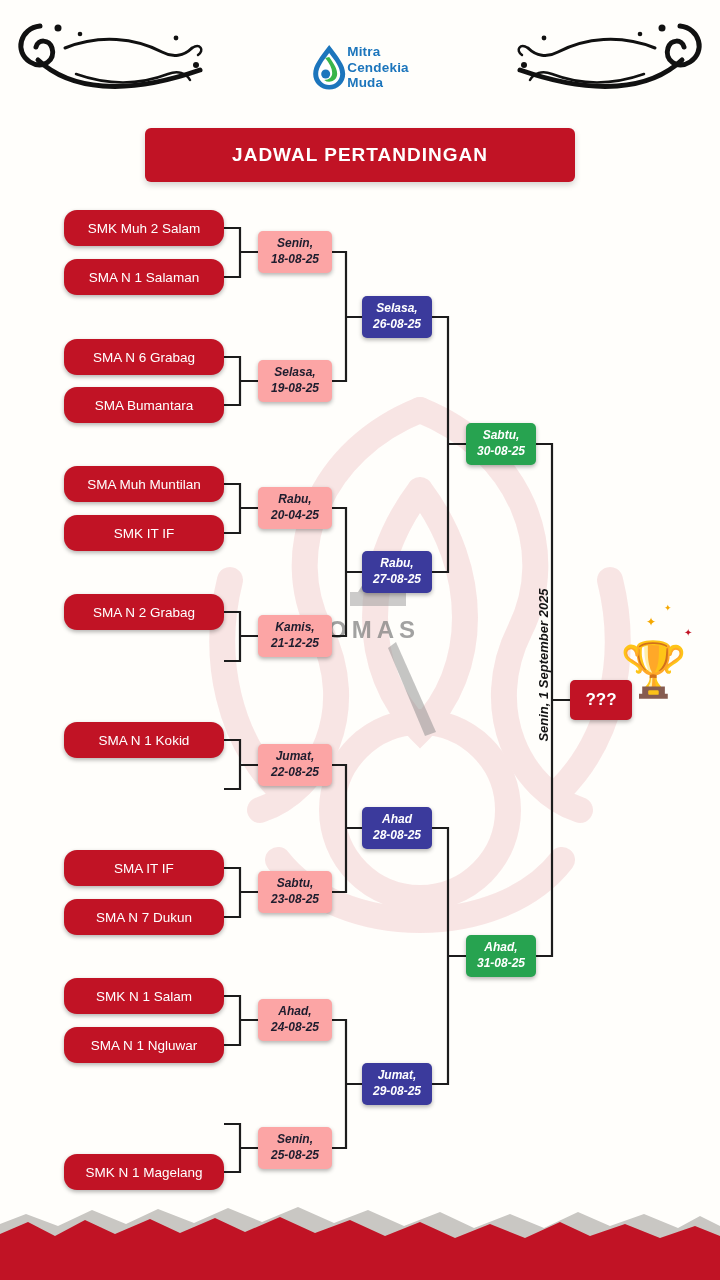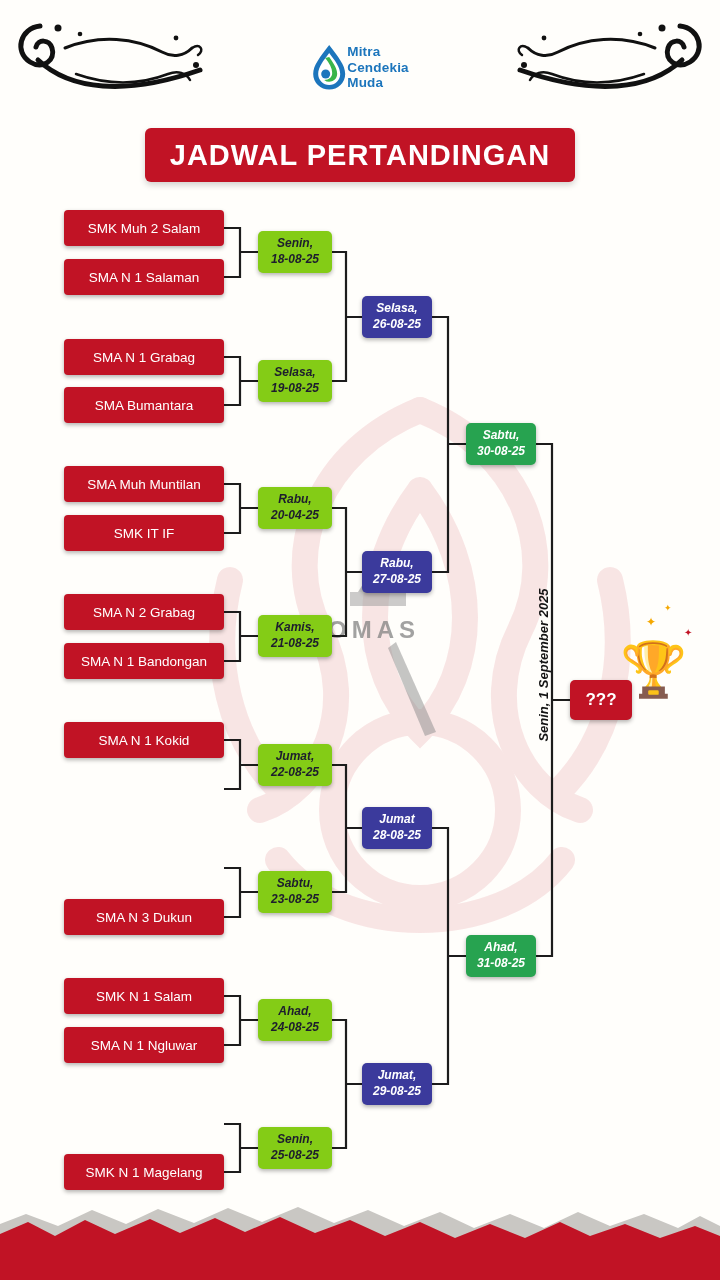--- a/index.html
+++ b/index.html
@@ -7,34 +7,34 @@
   .page{position:relative;width:720px;height:1280px;background:#fffefb;overflow:hidden;margin:0 auto}
 
   .flourish{position:absolute;top:10px}
   .flourish.left{left:10px}
   .flourish.right{right:10px;transform:scaleX(-1)}
 
   .logo{position:absolute;top:44px;left:50%;transform:translateX(-50%);display:flex;align-items:center;gap:0}
   .logo-text{color:#1C75BC;font-weight:bold;font-size:13.5px;line-height:1.15;letter-spacing:.2px}
 
   .title-banner{position:absolute;left:145px;top:128px;width:430px;height:54px;background:#C11325;border-radius:6px;
-    display:flex;align-items:center;justify-content:center;color:#fff;font-weight:bold;font-size:29px;letter-spacing:1px;
+    display:flex;align-items:center;justify-content:center;color:#fff;font-weight:bold;font-size:19px;letter-spacing:1px;
     box-shadow:0 3px 6px rgba(0,0,0,.18)}
 
   .watermark,.bracket-lines,.torn{position:absolute}
   .bracket-lines{left:0;top:0}
   .torn{left:0;top:1182px}
 
-  .team{position:absolute;left:64px;width:160px;height:36px;background:#C11325;border-radius:4px;color:#fff;
+  .team{position:absolute;left:64px;width:160px;height:36px;background:#C11325;border-radius:13px;color:#fff;
     font-size:13.5px;display:flex;align-items:center;justify-content:center;text-align:center;
     box-shadow:0 2px 4px rgba(0,0,0,.3)}
 
   .date{position:absolute;border-radius:5px;display:flex;flex-direction:column;align-items:center;justify-content:center;
     font-style:italic;font-weight:bold;font-size:12px;line-height:1.3;box-shadow:0 2px 4px rgba(0,0,0,.3)}
-  .r1{left:258px;width:74px;height:42px;background:#84cc16;color:#1d1d2e}
+  .r1{left:258px;width:74px;height:42px;background:#fca5a5;color:#1d1d2e}
   .r2{left:362px;width:70px;height:42px;background:#3B3A9C;color:#fff}
   .r3{left:466px;width:70px;height:42px;background:#27A350;color:#fff}
 
   .final-label{position:absolute;left:543px;top:665px;transform:translate(-50%,-50%) rotate(-90deg);
     white-space:nowrap;font-style:italic;font-weight:bold;font-size:13px;color:#141414}
 
   .champ{position:absolute;left:570px;top:680px;width:62px;height:40px;background:#C11325;border-radius:5px;
     color:#fff;font-weight:bold;font-size:17px;display:flex;align-items:center;justify-content:center;
     box-shadow:0 2px 4px rgba(0,0,0,.3)}
 
@@ -130,47 +130,47 @@
       M332 508 H346 V636 H332 M346 572 H362
       M332 765 H346 V892 H332 M346 828 H362
       M332 1020 H346 V1148 H332 M346 1084 H362
       M432 317 H448 V572 H432 M448 444 H466
       M432 828 H448 V1084 H432 M448 956 H466
       M536 444 H552 V956 H536 M552 700 H570"></path>
   </svg>
 
   <div class="team" style="top:210px">SMK Muh 2 Salam</div>
   <div class="team" style="top:259px">SMA N 1 Salaman</div>
-  <div class="team" style="top:339px">SMA N 1 Grabag</div>
+  <div class="team" style="top:339px">SMA N 6 Grabag</div>
   <div class="team" style="top:387px">SMA Bumantara</div>
   <div class="team" style="top:466px">SMA Muh Muntilan</div>
   <div class="team" style="top:515px">SMK IT IF</div>
   <div class="team" style="top:594px">SMA N 2 Grabag</div>
-  <div class="team" style="top:643px">SMA N 1 Bandongan</div>
   <div class="team" style="top:722px">SMA N 1 Kokid</div>
-  <div class="team" style="top:899px">SMA N 3 Dukun</div>
+  <div class="team" style="top:850px">SMA IT IF</div>
+  <div class="team" style="top:899px">SMA N 7 Dukun</div>
   <div class="team" style="top:978px">SMK N 1 Salam</div>
   <div class="team" style="top:1027px">SMA N 1 Ngluwar</div>
   <div class="team" style="top:1154px">SMK N 1 Magelang</div>
 
   <div class="date r1" style="top:231px">
     <span>Senin,</span>
     <span>18-08-25</span>
   </div>
   <div class="date r1" style="top:360px">
     <span>Selasa,</span>
     <span>19-08-25</span>
   </div>
   <div class="date r1" style="top:487px">
     <span>Rabu,</span>
     <span>20-04-25</span>
   </div>
   <div class="date r1" style="top:615px">
     <span>Kamis,</span>
-    <span>21-08-25</span>
+    <span>21-12-25</span>
   </div>
   <div class="date r1" style="top:744px">
     <span>Jumat,</span>
     <span>22-08-25</span>
   </div>
   <div class="date r1" style="top:871px">
     <span>Sabtu,</span>
     <span>23-08-25</span>
   </div>
   <div class="date r1" style="top:999px">
@@ -184,21 +184,21 @@
 
   <div class="date r2" style="top:296px">
     <span>Selasa,</span>
     <span>26-08-25</span>
   </div>
   <div class="date r2" style="top:551px">
     <span>Rabu,</span>
     <span>27-08-25</span>
   </div>
   <div class="date r2" style="top:807px">
-    <span>Jumat</span>
+    <span>Ahad</span>
     <span>28-08-25</span>
   </div>
   <div class="date r2" style="top:1063px">
     <span>Jumat,</span>
     <span>29-08-25</span>
   </div>
 
   <div class="date r3" style="top:423px">
     <span>Sabtu,</span>
     <span>30-08-25</span>

